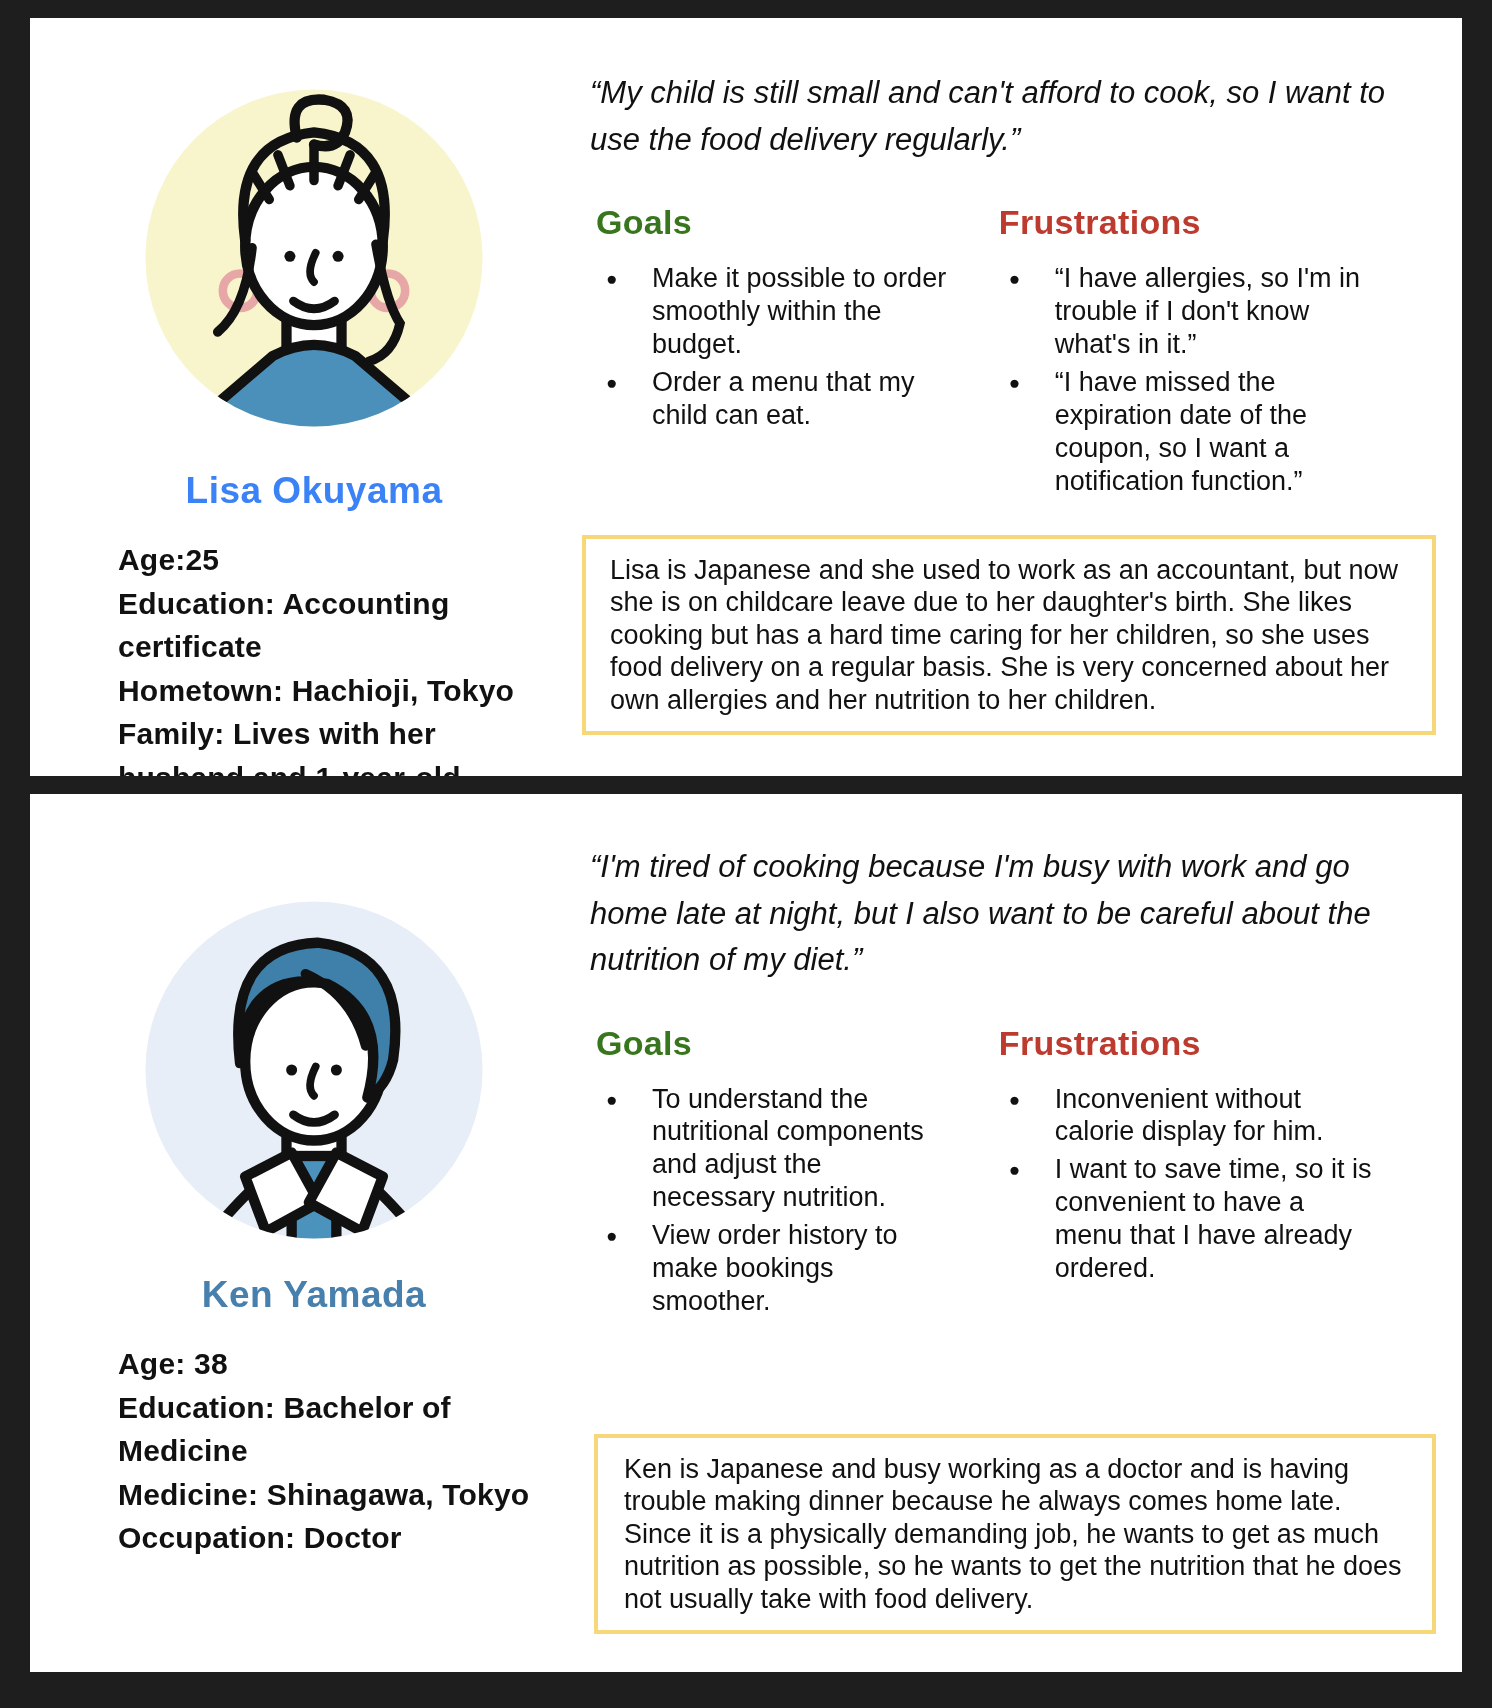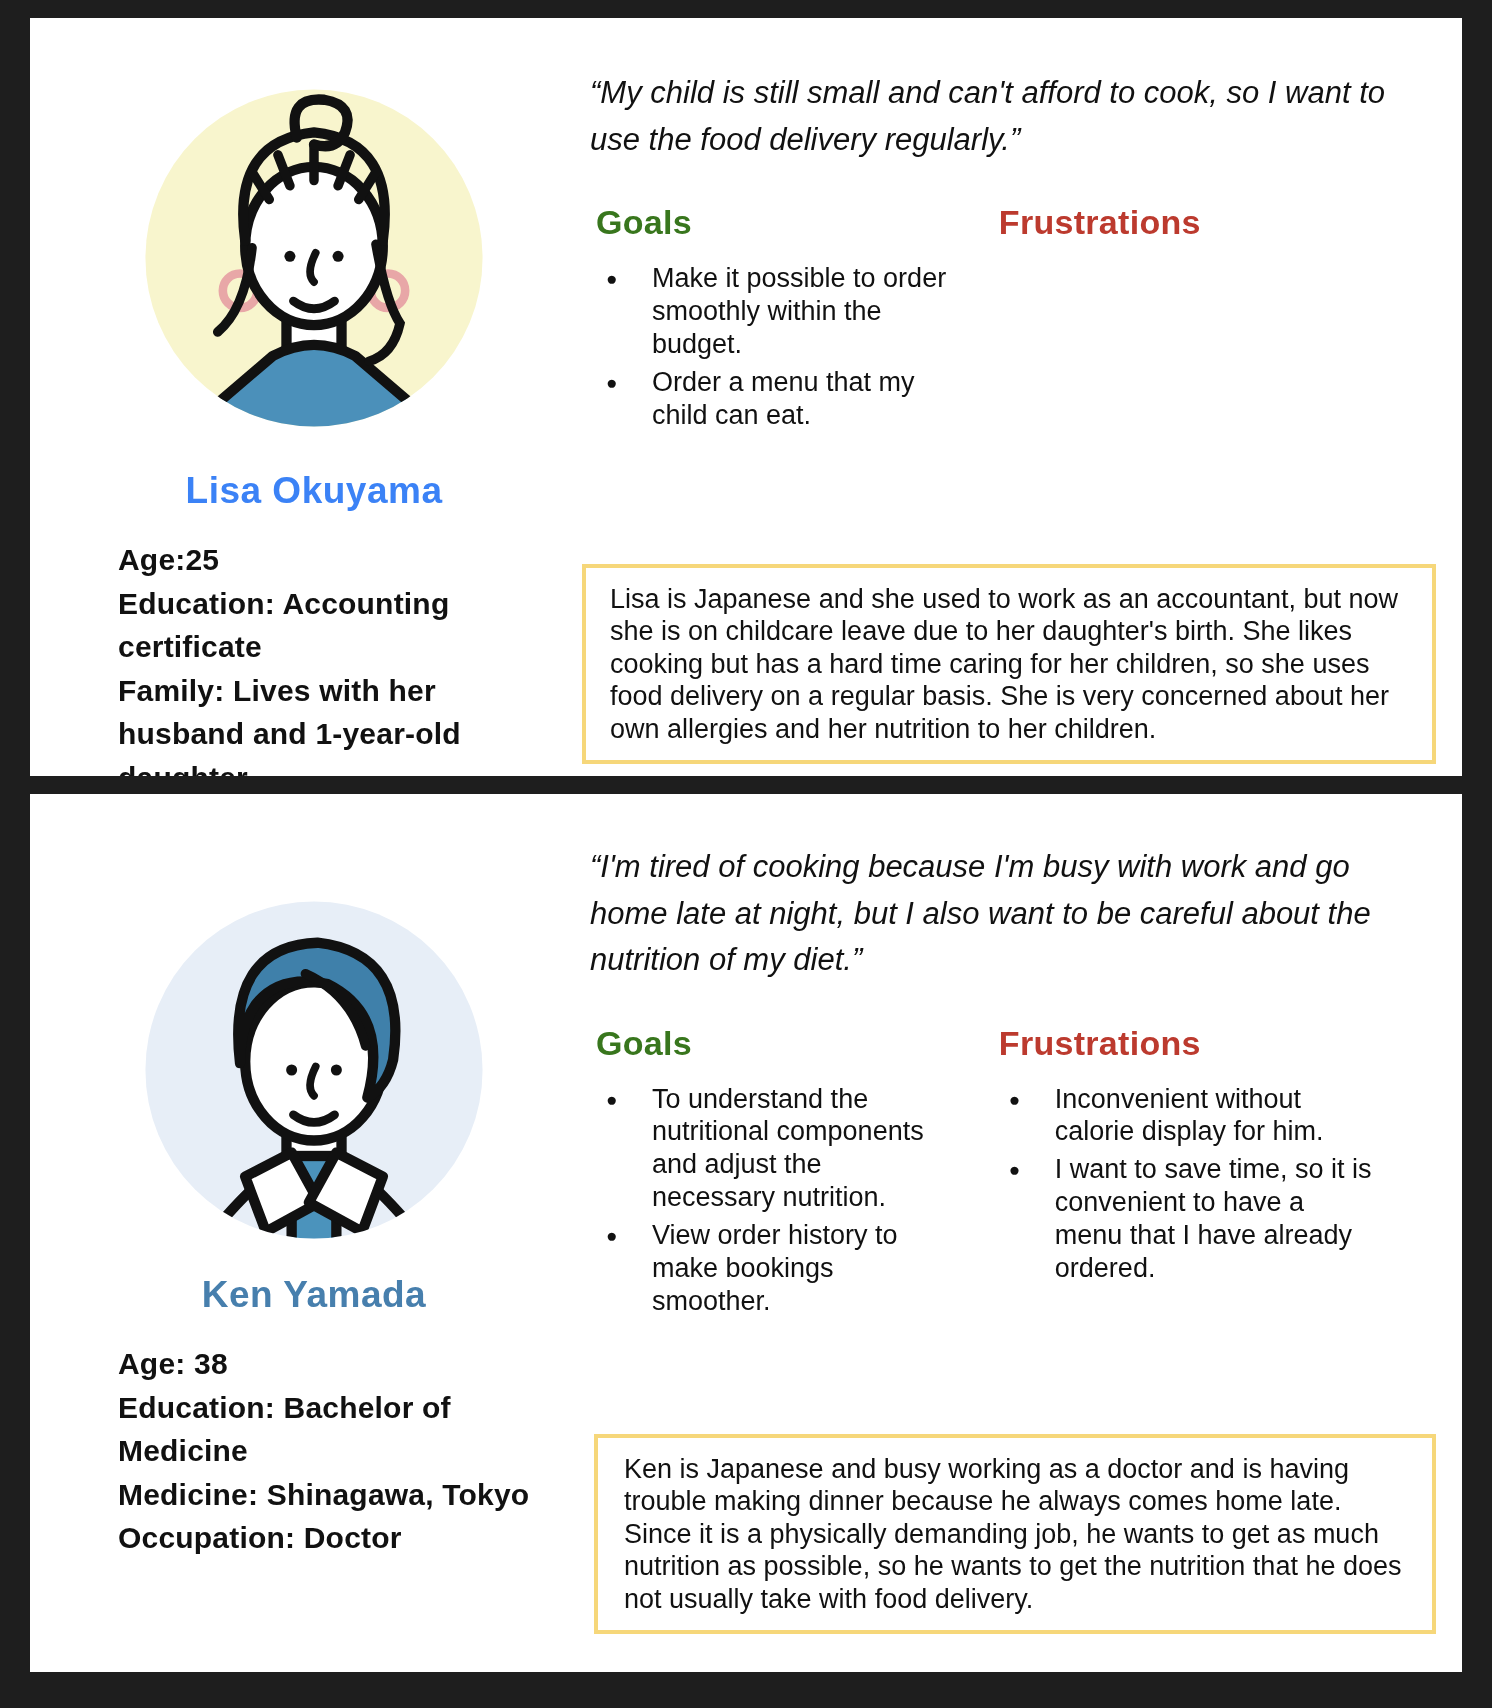--- a/index.html
+++ b/index.html
@@ -28,21 +28,21 @@
 
   .gf-row { display: grid; grid-template-columns: 1fr 1.12fr; margin-top: 40px; }
   .gf-col h2 { font-size: 34px; font-weight: 700; letter-spacing: 0.3px; margin-left: 14px; }
   .gf-col ul { list-style: none; margin: 20px 0 0 24px; font-size: 27px; line-height: 1.22; }
   .gf-col li { display: grid; grid-template-columns: 46px 1fr; margin-bottom: 5px; }
   .gf-col li::before { content: "●"; font-size: 19px; line-height: 1.75; }
   .goals-col ul { max-width: 345px; }
   .frus-col ul { max-width: 370px; }
 
   .desc-box { border: 4px solid #f6d77a; margin-top: auto; padding: 15px 20px; font-size: 27px; line-height: 1.2; }
-  .card-1 .desc-box { margin-bottom: 12px; padding-left: 24px; }
+  .card-1 .desc-box { margin-bottom: 41px; padding-left: 24px; }
   .card-2 .desc-box { margin-bottom: 38px; margin-left: 12px; padding-left: 26px; }
 </style>
 </head>
 <body>
 
 <div class="frame">
 
   <section class="card card-1">
     <div class="left-col">
       <div class="avatar-wrap">
@@ -69,37 +69,42 @@
           <circle cx="86" cy="99" r="3.2" fill="#111"></circle>
           <circle cx="114" cy="99" r="3.2" fill="#111"></circle>
           <path d="M101,97 Q95,109 100,114" fill="none" stroke="#111" stroke-width="4.5" stroke-linecap="round"></path>
           <path d="M88,125 Q100,134 112,125" fill="none" stroke="#111" stroke-width="5" stroke-linecap="round"></path>
         </svg>
       </div>
       <h1 class="persona-name" style="color: #3b82f6;">Lisa Okuyama</h1>
       <div class="details">
           <div>Age:25</div>
           <div>Education: Accounting certificate</div>
+          <div>Hometown: Hachioji, Tokyo</div>
           <div>Family: Lives with her husband and 1-year-old daughter</div>
           <div>Occupation: On maternity leave</div>
         </div>
     </div>
 
     <div class="right-col">
       <p class="quote">“My child is still small and can't afford to cook, so I want to use the food delivery regularly.”</p>
       <div class="gf-row">
         <div class="gf-col goals-col">
           <h2 style="color: rgb(56, 118, 29);">Goals</h2>
           <ul>
               <li>Make it possible to order smoothly within the budget.</li>
               <li>Order a menu that my child can eat.</li>
             </ul>
         </div>
         <div class="gf-col frus-col">
           <h2 style="color: rgb(188, 58, 46);">Frustrations</h2>
+          <ul>
+              <li>“I have allergies, so I'm in trouble if I don't know what's in it.”</li>
+              <li>“I have missed the expiration date of the coupon, so I want a notification function.”</li>
+            </ul>
         </div>
       </div>
       <div class="desc-box" style="border-color: rgb(246, 215, 122);">Lisa is Japanese and she used to work as an accountant, but now she is on childcare leave due to her daughter's birth. She likes cooking but has a hard time caring for her children, so she uses food delivery on a regular basis. She is very concerned about her own allergies and her nutrition to her children.</div>
     </div>
   </section>
 
   <section class="card card-2">
     <div class="left-col">
       <div class="avatar-wrap">
         <svg viewBox="0 0 200 200">

